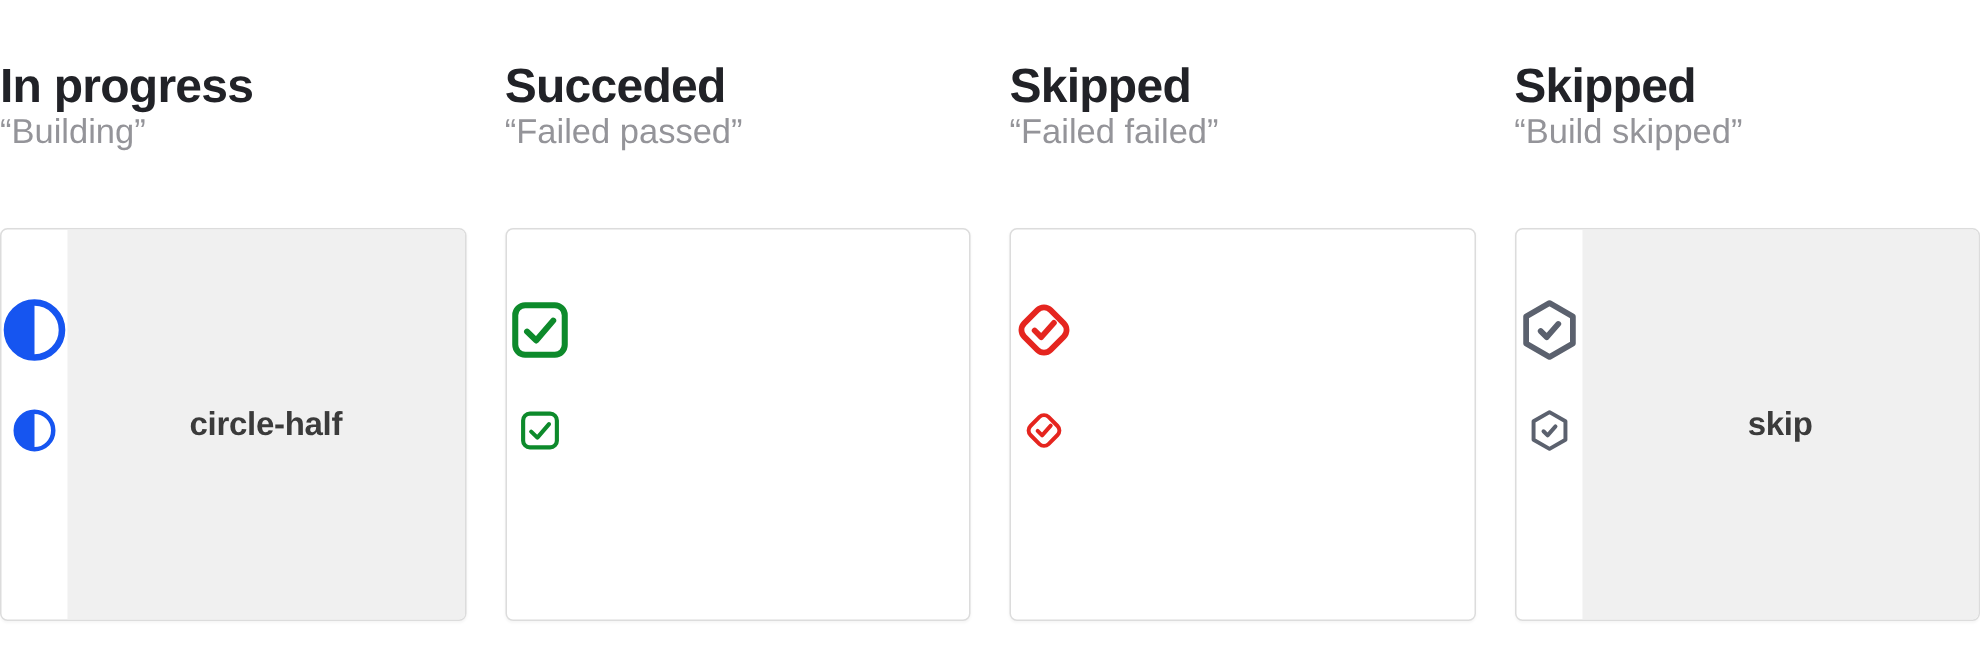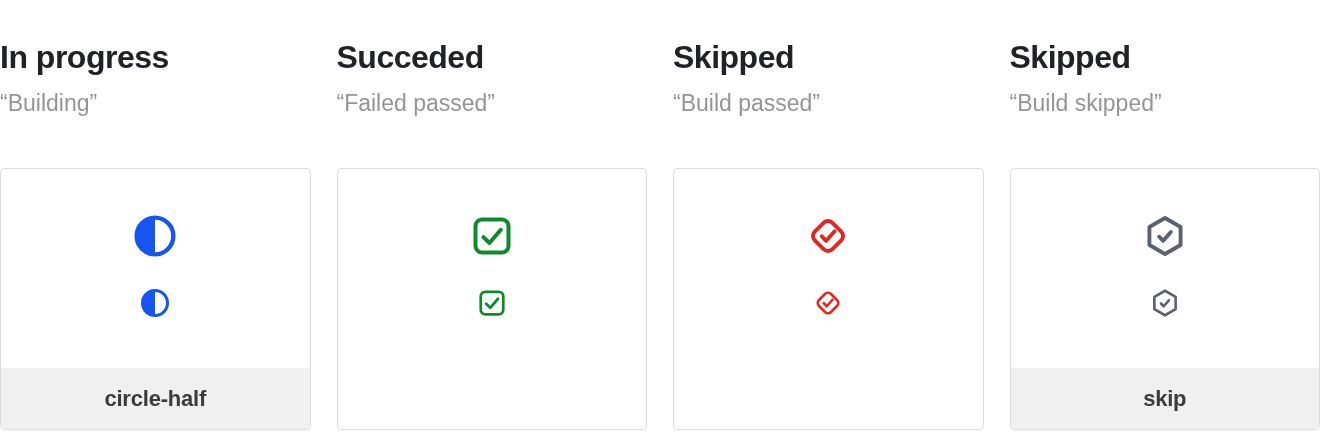--- a/index.html
+++ b/index.html
@@ -19,33 +19,32 @@
   .status-column { min-width: 0; }
   .status-title {
     margin-top: 40px;
     font-size: 32px;
     line-height: 34px;
     font-weight: bold;
     letter-spacing: -0.5px;
     color: #212227;
   }
   .status-quote {
-    margin-top: 16px;
     font-size: 23px;
     line-height: 26px;
     color: #949499;
   }
   .card {
     margin-top: 52px;
     height: 262px;
     background: #ffffff;
     border: 1px solid #dcdcdc;
     border-radius: 5px;
     display: flex;
-    flex-direction: column;
+    flex-direction: row;
     box-shadow: 0 1px 2px rgba(0,0,0,0.04);
     overflow: hidden;
   }
   .card-body {
     height: 199px;
     display: flex;
     flex-direction: column;
     align-items: center;
     padding-top: 45px;
     gap: 30px;
@@ -117,21 +116,21 @@
             <rect class="stroke-green" x="3" y="3" width="18" height="18" rx="3.6" stroke-width="2.2"></rect>
             <path class="stroke-green" d="M7.3 12.6 L10.6 15.8 L16.8 8.6" stroke-width="2.2"></path>
           </svg>
         </span>
       </div>
     </div>
   </div>
 
   <div class="status-column">
     <div class="status-title">Skipped</div>
-    <div class="status-quote">“Build passed”</div>
+    <div class="status-quote">“Failed failed”</div>
     <div class="card">
       <div class="card-body">
         <span class="icon-large">
           <svg viewBox="0 0 24 24" fill="none" stroke-linecap="round" stroke-linejoin="round">
             <rect class="stroke-red" x="5.2" y="5.2" width="13.6" height="13.6" rx="3.4" stroke-width="2.1" transform="rotate(45 12 12)"></rect>
             <path class="stroke-red" d="M8.6 12.2 L11 14.6 L15.6 9.4" stroke-width="2.1"></path>
           </svg>
         </span>
         <span class="icon-small">
           <svg viewBox="0 0 24 24" fill="none" stroke-linecap="round" stroke-linejoin="round">

